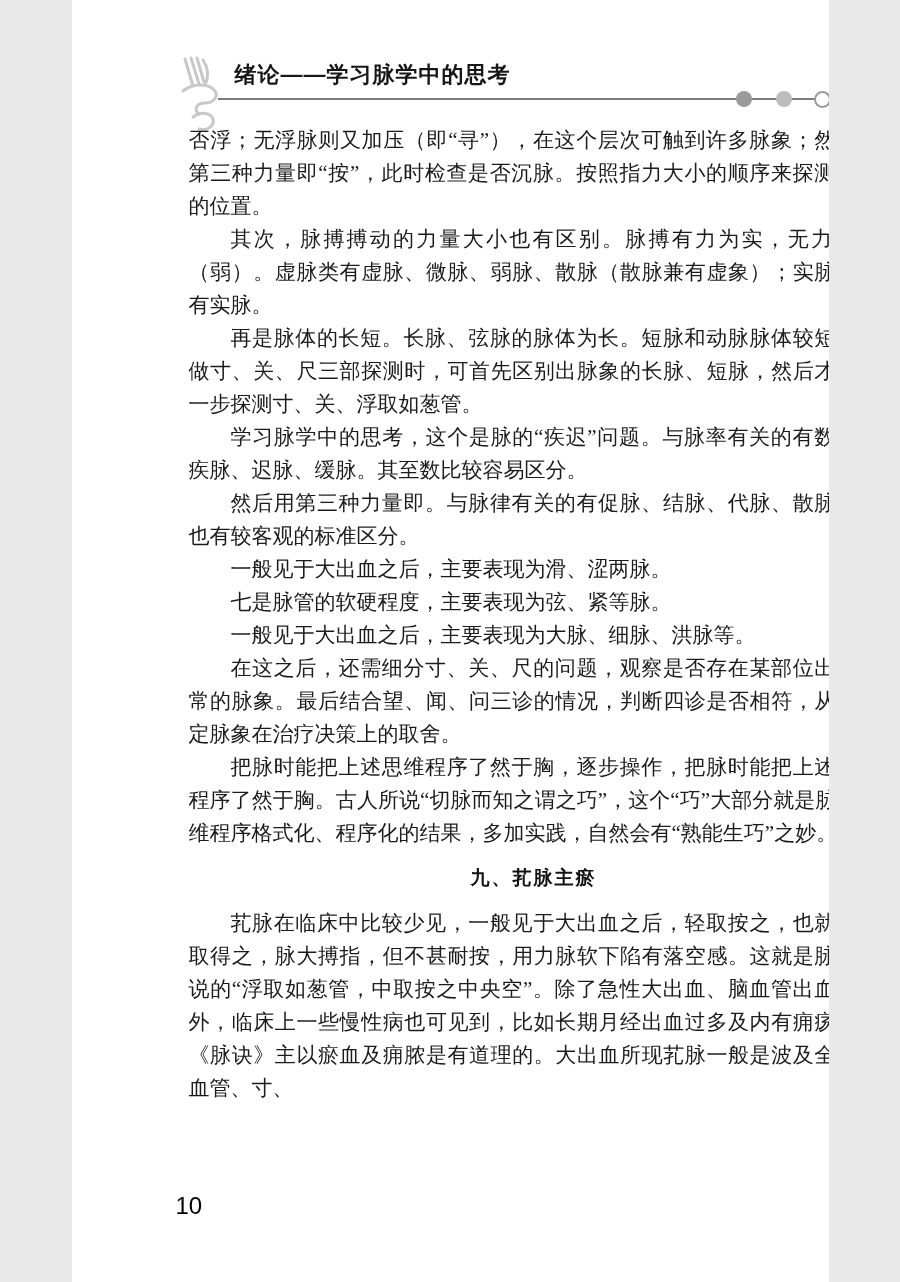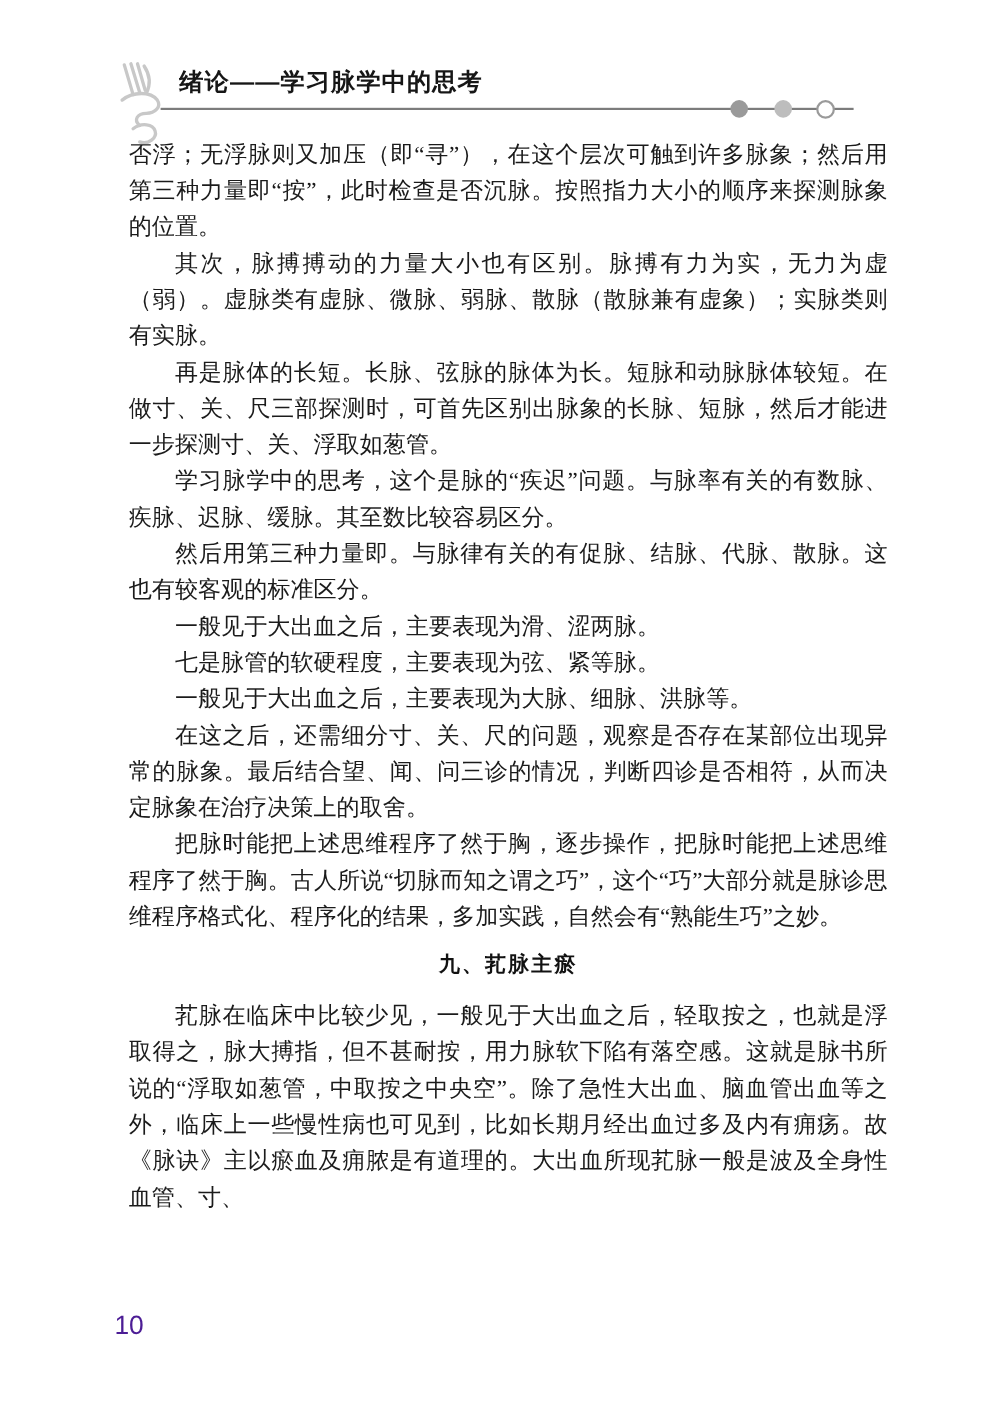--- a/index.html
+++ b/index.html
@@ -1,17 +1,17 @@
 <!DOCTYPE html>
 <html lang="zh"><head>
 <meta charset="utf-8">
 <style>
   html,body { margin:0; padding:0; background:#e9e9e9; }
   .page {
-    position:relative; width:900px; height:1282px; margin:0 auto;
+    position:relative; width:757px; height:1282px; margin:0 auto;
     background:#ffffff; overflow:hidden;
     font-family:"Liberation Serif","DejaVu Serif",serif;
     color:#1b1b1b;
   }
   
   .logo {
     position:absolute; left:106px; top:56px; width:46px; height:80px;
   }
   .chapter-title {
     position:absolute; left:163px; top:60px;
@@ -37,21 +37,21 @@
   .content p { margin:0; text-indent:2em; }
   .content p.flush { text-indent:0; }
   .section-heading {
     margin:11px 0 13px 0; text-align:center;
     font-size:19px; font-weight:bold; letter-spacing:2px; color:#111;
   }
   
   .page-number {
     position:absolute; left:104px; top:1192px;
     font-family:"Liberation Sans","DejaVu Sans",sans-serif;
-    font-size:24px; color:#4c1d95;
+    font-size:24px; color:#000000;
   }
 </style>
 </head>
 <body>
 
 <div class="page">
 
   <div class="logo">
     <svg width="46" height="80" viewBox="0 0 46 80" xmlns="http://www.w3.org/2000/svg">
       <g fill="none" stroke="#c8c8c8" stroke-width="3" stroke-linecap="round">

